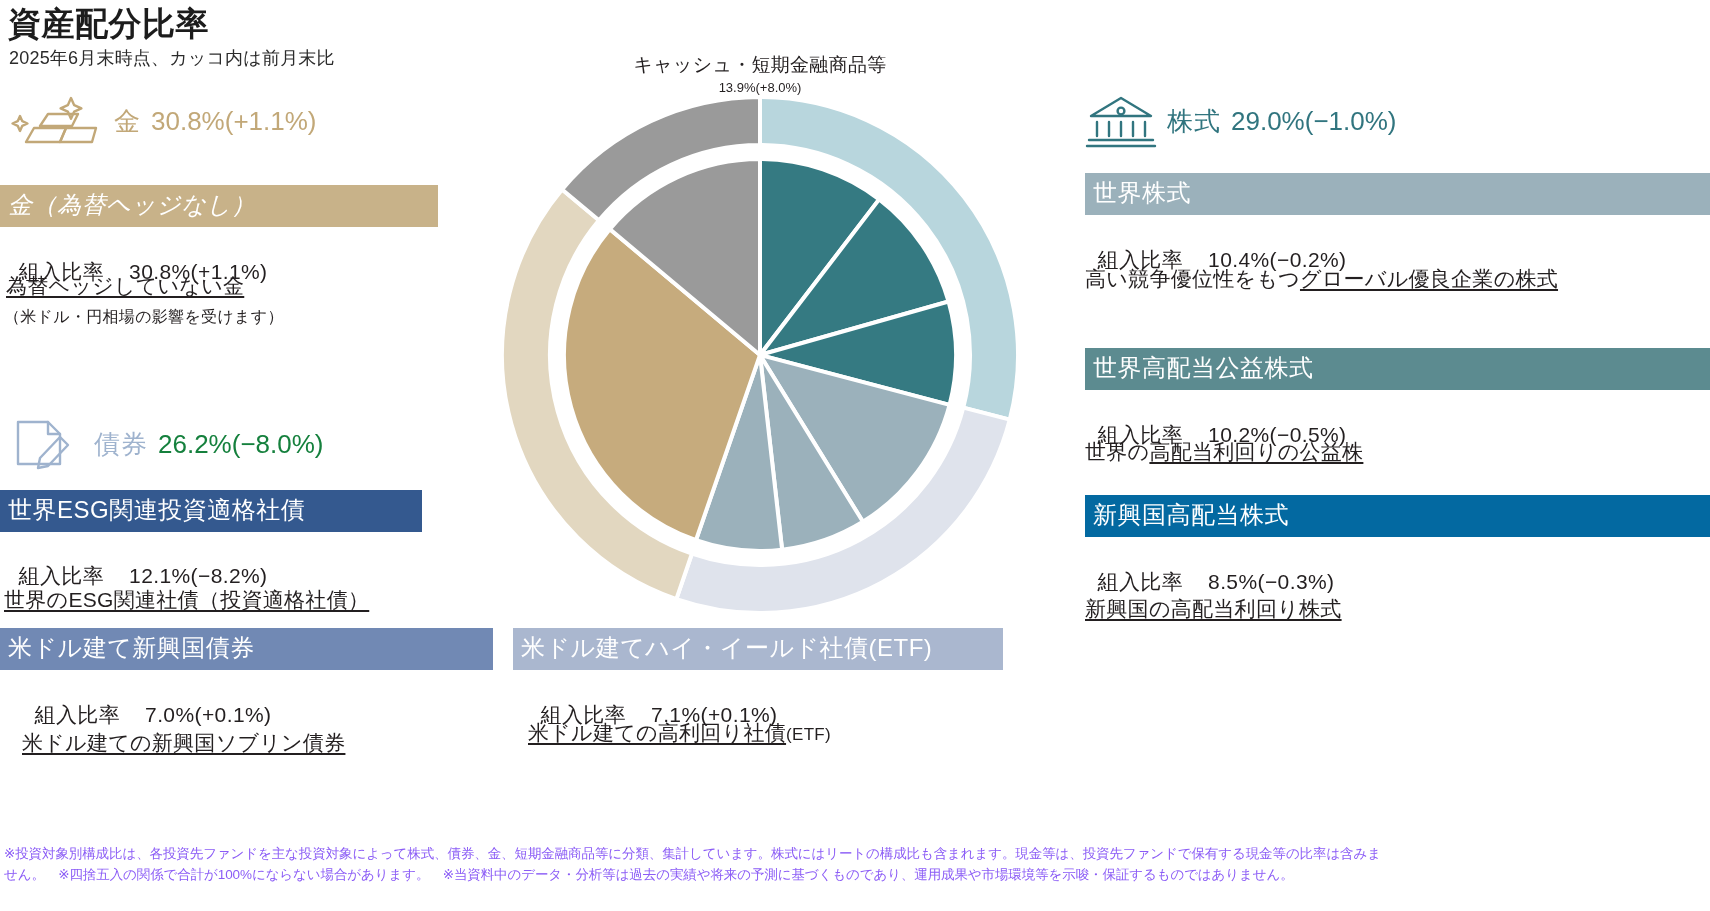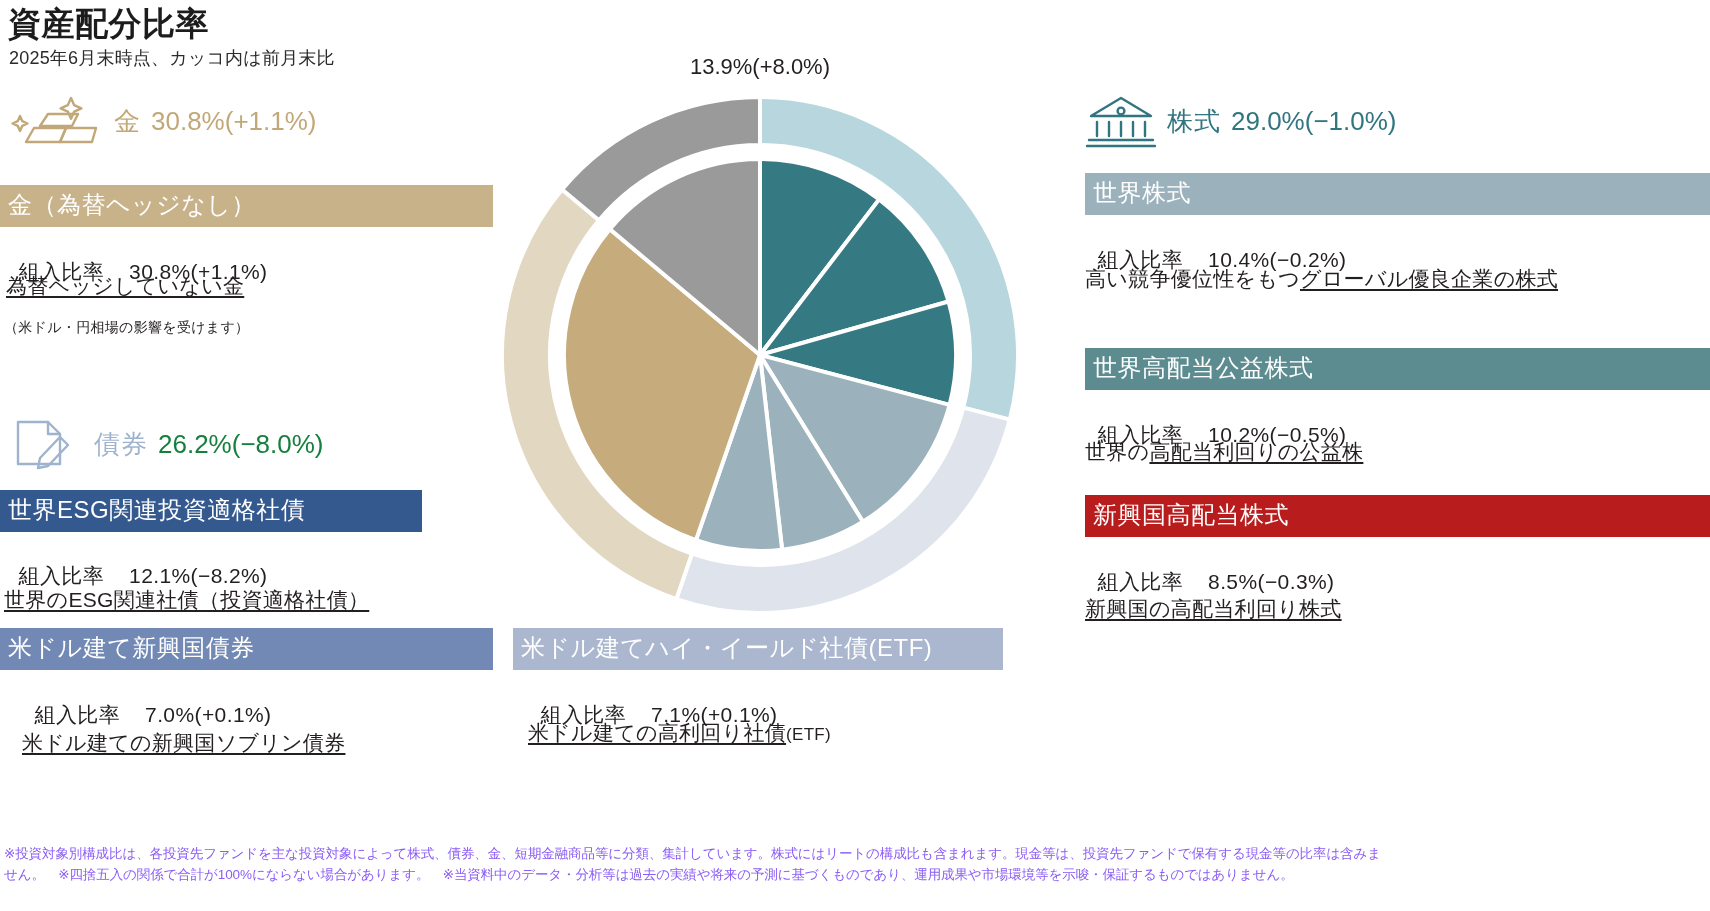--- a/index.html
+++ b/index.html
@@ -22,27 +22,27 @@
   
   .band{
     color:#ffffff;font-size:24px;line-height:34px;
     padding:3px 6px 5px 8px;letter-spacing:.5px;box-sizing:border-box;
   }
   .ratio-line{font-size:21px;letter-spacing:.4px;margin-top:7px;white-space:pre;}
   .desc-line{font-size:21px;letter-spacing:.3px;margin-top:6px;}
   .u{text-decoration:underline;text-underline-offset:3px;}
   .b{font-weight:400;margin-top:16px;}
   .small{font-size:17px;}
-  .note{font-size:14px;letter-spacing:.3px;margin-top:12px;}
+  .note{font-size:16px;letter-spacing:.3px;margin-top:0;}
 
   
   #donut-chart{left:500px;top:95px;width:520px;height:520px;}
   #chart-caption{left:500px;top:52px;width:520px;text-align:center;}
   #chart-caption .l1{font-size:19px;letter-spacing:.3px;}
-  #chart-caption .l2{font-size:22px;margin-top:2px;}
+  #chart-caption .l2{font-size:13px;margin-top:2px;}
 
   
   #footnote{left:4px;top:843px;width:1702px;font-size:13.5px;line-height:21px;color:#8b5cf6;letter-spacing:-.1px;}
 
   svg{display:block;overflow:visible;}
 </style>
 </head>
 <body>
 
 <div class="abs" id="page-title">資産配分比率</div>
@@ -57,21 +57,21 @@
         <path d="M32 34 L40 22 L70 22 L64 34 Z"></path>
         <path d="M63 6 l3.2 7.2 7.2 3.2 -7.2 3.2 -3.2 7.2 -3.2 -7.2 -7.2 -3.2 7.2 -3.2 Z"></path>
         <path d="M12 24 l2.3 5.2 5.2 2.3 -5.2 2.3 -2.3 5.2 -2.3 -5.2 -5.2 -2.3 5.2 -2.3 Z"></path>
       </g>
     </svg>
   </span>
   <span class="cat-name" style="color:#c2a878;">金</span>
   <span class="cat-pct" style="color:#c2a878;">30.8%(+1.1%)</span>
 </div>
 
-<div class="abs band" style="left:0px;top:185px;width:493px;background:#c8b289;">金（為替ヘッジなし）</div>
+<div class="abs band" style="left:0px;top:185px;width:438px;background:#c8b289;font-style:italic;">金（為替ヘッジなし）</div>
 <div class="abs ratio-line" style="left:6px;top:227px;">
   <span>組入比率</span><span>&nbsp;&nbsp;&nbsp;&nbsp;</span><span>30.8%(+1.1%)</span>
 </div>
 <div class="abs desc-line u" style="left:6px;top:266px;font-family:Liberation Serif, serif;">為替ヘッジしていない金</div>
 <div class="abs note" style="left:4px;top:307px;">（米ドル・円相場の影響を受けます）</div>
 
 <div class="abs cat-row" style="left:10px;top:416px;">
   <span>
     <svg width="74" height="56" viewBox="0 0 74 56">
       <g fill="none" stroke="#9fb3ce" stroke-width="2.4" stroke-linejoin="round" stroke-linecap="round">
@@ -99,20 +99,21 @@
 
 <div class="abs band" style="left:513px;top:628px;width:490px;background:#aab7cf;">米ドル建てハイ・イールド社債(ETF)</div>
 <div class="abs ratio-line" style="left:528px;top:670px;">
   <span>組入比率</span><span>&nbsp;&nbsp;&nbsp;&nbsp;</span><span>7.1%(+0.1%)</span>
 </div>
 <div class="abs desc-line" style="left:528px;top:713px;">
   <span class="u b">米ドル建ての高利回り社債</span><span class="small">(ETF)</span>
 </div>
 
 <div class="abs" id="chart-caption">
+  <div class="l1">キャッシュ・短期金融商品等</div>
   <div class="l2">13.9%(+8.0%)</div>
 </div>
 
 <div class="abs" id="donut-chart">
   <svg width="520" height="520" viewBox="0 0 520 520">
     <g id="ring-outer">
         <path d="M 260 2 A 258 258 0 0 1 509.7770118487466 324.6176783234362 L 463.30687010944496 312.5957846818667 A 210 210 0 0 0 260 50 Z" fill="#b8d6dd" stroke="#ffffff" stroke-width="4">
           <title>株式 29%</title>
         </path>
         <path d="M 509.7770118487466 324.6176783234362 A 258 258 0 0 1 176.3487127650324 504.0624144433816 L 191.91174294828218 458.6554536167059 A 210 210 0 0 0 463.30687010944496 312.5957846818667 Z" fill="#dfe3ec" stroke="#ffffff" stroke-width="4">
@@ -179,21 +180,21 @@
 </div>
 
 <div class="abs band" style="left:1085px;top:348px;width:689px;background:#5c8b90;">世界高配当公益株式</div>
 <div class="abs ratio-line" style="left:1085px;top:390px;">
   <span>組入比率</span><span>&nbsp;&nbsp;&nbsp;&nbsp;</span><span>10.2%(−0.5%)</span>
 </div>
 <div class="abs desc-line" style="left:1085px;top:432px;">
   <span>世界の</span><span class="u b">高配当利回りの公益株</span>
 </div>
 
-<div class="abs band" style="left:1085px;top:495px;width:625px;background:#b91c1c;">新興国高配当株式</div>
+<div class="abs band" style="left:1085px;top:495px;width:625px;background:#0369a1;">新興国高配当株式</div>
 <div class="abs ratio-line" style="left:1085px;top:537px;">
   <span>組入比率</span><span>&nbsp;&nbsp;&nbsp;&nbsp;</span><span>8.5%(−0.3%)</span>
 </div>
 <div class="abs desc-line u b" style="left:1085px;top:579px;">新興国の高配当利回り株式</div>
 
 <div class="abs" id="footnote">
   <div>※投資対象別構成比は、各投資先ファンドを主な投資対象によって株式、債券、金、短期金融商品等に分類、集計しています。株式にはリートの構成比も含まれます。現金等は、投資先ファンドで保有する現金等の比率は含みま</div>
   <div>せん。　※四捨五入の関係で合計が100%にならない場合があります。　※当資料中のデータ・分析等は過去の実績や将来の予測に基づくものであり、運用成果や市場環境等を示唆・保証するものではありません。</div>
 </div>
 

